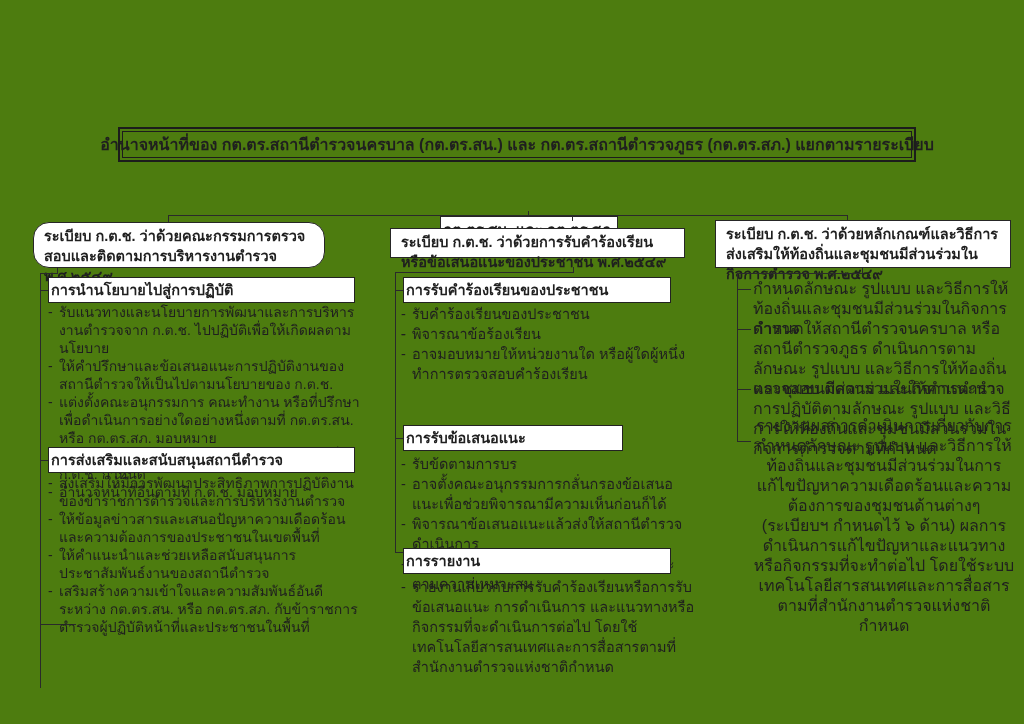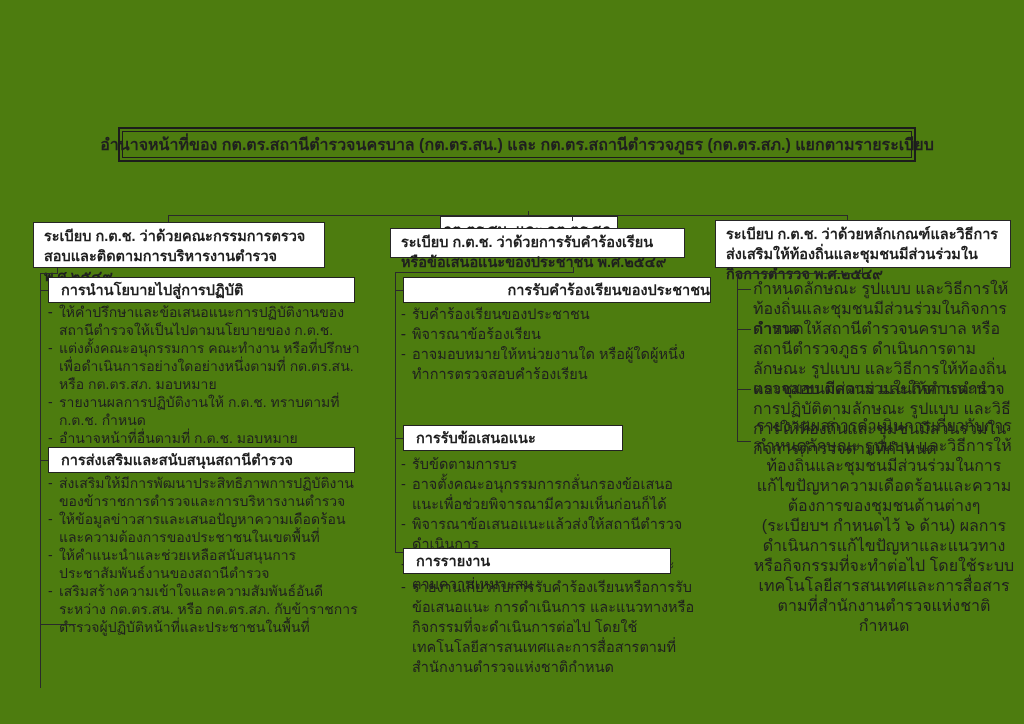--- a/index.html
+++ b/index.html
@@ -9,21 +9,21 @@
   .box{position:absolute;border:1px solid #262626;background:#fff;box-sizing:border-box;}
   .title-outer{position:absolute;left:118px;top:127px;width:798px;height:35px;
        border:2px solid #1c1c1c;box-sizing:border-box;}
   .title-inner{position:absolute;left:2px;top:2px;right:2px;bottom:2px;
        border:1px solid #1c1c1c;display:flex;align-items:center;justify-content:center;
        font-size:16px;font-weight:bold;white-space:nowrap;}
   .root-box{left:440px;top:184px;width:178px;height:27px;display:flex;align-items:center;
        justify-content:center;font-size:15px;font-weight:bold;white-space:nowrap;margin-top:32px;}
   .hdr{font-size:14.5px;font-weight:bold;line-height:20px;padding:3px 8px 0 10px;
        overflow-wrap:anywhere;}
-  .sec{font-size:14.5px;font-weight:bold;line-height:24px;padding:0 0 0 12px;
+  .sec{font-size:14.5px;font-weight:bold;line-height:24px;padding:0 0 0 2px;
        white-space:nowrap;border:1px solid #222;}
   .blist{position:absolute;}
   .bullet{position:relative;padding-left:13px;overflow-wrap:anywhere;}
   .dash{position:absolute;left:2px;top:0;}
   .c0{font-size:14px;line-height:18px;}
   .c1{font-size:14.5px;line-height:20px;}
   .c2b{position:absolute;font-size:16px;line-height:20px;overflow-wrap:anywhere;}
 </style>
 </head>
 <body>
@@ -35,31 +35,31 @@
   </div>
 
   <div class="box root-box">กต.ตร.สน. และ กต.ตร.สภ.</div>
 
   <div class="ln" style="left:528px;top:211px;width:1px;height:5px;"></div>
   <div class="ln" style="left:168px;top:215px;width:680px;height:1px;"></div>
   <div class="ln" style="left:168px;top:215px;width:1px;height:8px;"></div>
   <div class="ln" style="left:572px;top:215px;width:1px;height:6px;"></div>
   <div class="ln" style="left:847px;top:215px;width:1px;height:6px;"></div>
 
-  <div class="box hdr" style="left:33px;top:222px;width:292px;height:46px;">ระเบียบ ก.ต.ช. ว่าด้วยคณะกรรมการตรวจสอบและติดตามการบริหารงานตำรวจ พ.ศ.๒๕๔๙</div>
+  <div class="box hdr" style="left:33px;top:222px;width:292px;height:46px;border-radius:16px;">ระเบียบ ก.ต.ช. ว่าด้วยคณะกรรมการตรวจสอบและติดตามการบริหารงานตำรวจ พ.ศ.๒๕๔๙</div>
   <div class="ln" style="left:57px;top:268px;width:1px;height:6px;"></div>
   <div class="ln" style="left:40px;top:273px;width:18px;height:1px;"></div>
   <div class="ln" style="left:40px;top:273px;width:1px;height:415px;"></div>
   <div class="ln" style="left:40px;top:290px;width:8px;height:1px;"></div>
   <div class="ln" style="left:40px;top:460px;width:8px;height:1px;"></div>
   <div class="ln" style="left:40px;top:624px;width:36px;height:1px;"></div>
 
   <div class="box sec" style="left:48px;top:277px;width:307px;height:26px;">การนำนโยบายไปสู่การปฏิบัติ</div>
   <div class="blist c0" style="left:46px;top:303px;width:318px;">
-    <div class="bullet"><span class="dash">-</span></div>
+    <div class="bullet"><span class="dash">-</span><span>รับแนวทางและนโยบายการพัฒนาและการบริหารงานตำรวจจาก ก.ต.ช. ไปปฏิบัติเพื่อให้เกิดผลตามนโยบาย</span></div>
     <div class="bullet"><span class="dash">-</span><span>ให้คำปรึกษาและข้อเสนอแนะการปฏิบัติงานของสถานีตำรวจให้เป็นไปตามนโยบายของ ก.ต.ช.</span></div>
     <div class="bullet"><span class="dash">-</span><span>แต่งตั้งคณะอนุกรรมการ คณะทำงาน หรือที่ปรึกษา เพื่อดำเนินการอย่างใดอย่างหนึ่งตามที่ กต.ตร.สน. หรือ กต.ตร.สภ. มอบหมาย</span></div>
     <div class="bullet"><span class="dash">-</span><span>รายงานผลการปฏิบัติงานให้ ก.ต.ช. ทราบตามที่ ก.ต.ช. กำหนด</span></div>
     <div class="bullet"><span class="dash">-</span><span>อำนาจหน้าที่อื่นตามที่ ก.ต.ช. มอบหมาย</span></div>
   </div>
 
   <div class="box sec" style="left:48px;top:447px;width:307px;height:26px;">การส่งเสริมและสนับสนุนสถานีตำรวจ</div>
   <div class="blist c0" style="left:46px;top:474px;width:318px;">
     <div class="bullet"><span class="dash">-</span><span>ส่งเสริมให้มีการพัฒนาประสิทธิภาพการปฏิบัติงานของข้าราชการตำรวจและการบริหารงานตำรวจ</span></div>
     <div class="bullet"><span class="dash">-</span><span>ให้ข้อมูลข่าวสารและเสนอปัญหาความเดือดร้อนและความต้องการของประชาชนในเขตพื้นที่</span></div>
@@ -68,21 +68,21 @@
   </div>
 
   <div class="box hdr" style="left:390px;top:228px;width:295px;height:30px;">ระเบียบ ก.ต.ช. ว่าด้วยการรับคำร้องเรียนหรือข้อเสนอแนะของประชาชน พ.ศ.๒๕๔๙</div>
   <div class="ln" style="left:573px;top:267px;width:1px;height:6px;"></div>
   <div class="ln" style="left:395px;top:272px;width:178px;height:1px;"></div>
   <div class="ln" style="left:395px;top:272px;width:1px;height:281px;"></div>
   <div class="ln" style="left:395px;top:290px;width:8px;height:1px;"></div>
   <div class="ln" style="left:395px;top:438px;width:8px;height:1px;"></div>
   <div class="ln" style="left:395px;top:552px;width:8px;height:1px;"></div>
 
-  <div class="box sec" style="left:403px;top:277px;width:308px;height:26px;text-align:right;">การรับคำร้องเรียนของประชาชน</div>
+  <div class="box sec" style="left:403px;top:277px;width:268px;height:26px;">การรับคำร้องเรียนของประชาชน</div>
   <div class="blist c1" style="left:399px;top:304px;width:290px;">
     <div class="bullet"><span class="dash">-</span><span>รับคำร้องเรียนของประชาชน</span></div>
     <div class="bullet"><span class="dash">-</span></div>
     <div class="bullet"><span class="dash">-</span><span>พิจารณาข้อร้องเรียน</span></div>
     <div class="bullet"><span class="dash">-</span><span>อาจมอบหมายให้หน่วยงานใด หรือผู้ใดผู้หนึ่งทำการตรวจสอบคำร้องเรียน</span></div>
   </div>
 
   <div class="box sec" style="left:403px;top:425px;width:220px;height:26px;">การรับข้อเสนอแนะ</div>
   <div class="blist c1" style="left:399px;top:454px;width:290px;">
     <div class="bullet"><span class="dash">-</span><span>รับข้ดตามการบร</span></div>

